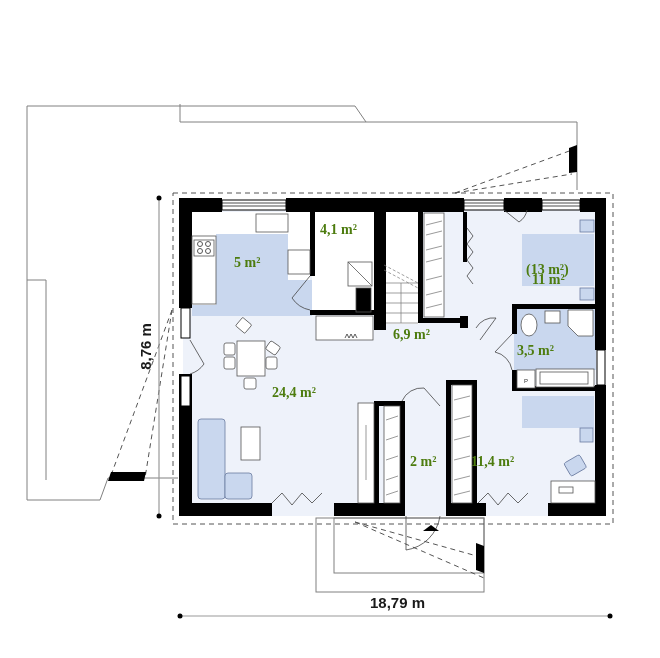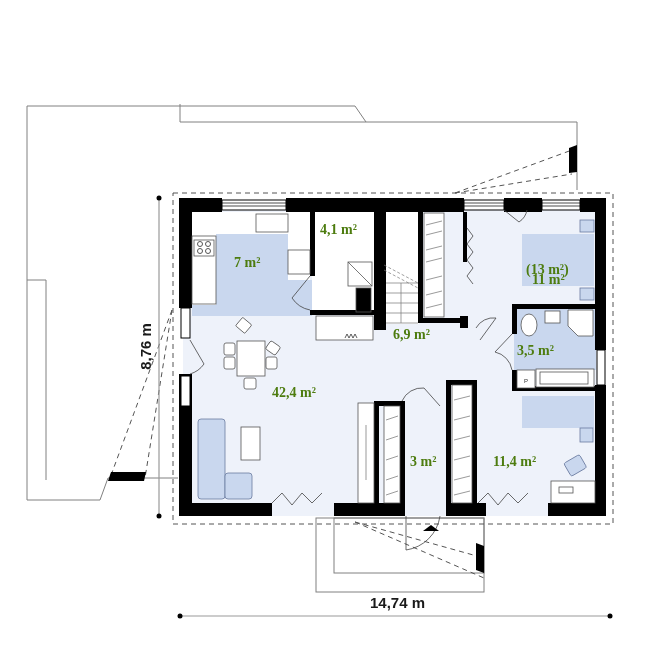--- a/index.html
+++ b/index.html
@@ -199,24 +199,24 @@
     <line x1="159" y1="198" x2="159" y2="516"></line>
   </g>
   <g fill="#000">
     <circle cx="180" cy="616" r="2.5"></circle>
     <circle cx="610" cy="616" r="2.5"></circle>
     <circle cx="159" cy="198" r="2.5"></circle>
     <circle cx="159" cy="516" r="2.5"></circle>
   </g>
 </svg>
 
-<div class="label" style="left:234px; top:255px;">7 m²</div>
+<div class="label" style="left:234px; top:255px;">5 m²</div>
 <div class="label" style="left:320px; top:222px;">4,1 m²</div>
-<div class="label" style="left:272px; top:385px;">42,4 m²</div>
+<div class="label" style="left:272px; top:385px;">24,4 m²</div>
 <div class="label" style="left:393px; top:327px;">6,9 m²</div>
 <div class="label" style="left:532px; top:244px;margin-top:28px;">11 m²</div>
 <div class="label" style="left:526px; top:262px;">(13 m²)</div>
 <div class="label" style="left:517px; top:343px;">3,5 m²</div>
-<div class="label" style="left:410px; top:454px;">3 m²</div>
-<div class="label" style="left:493px; top:454px;">11,4 m²</div>
-
-<div class="dim-label" style="left:370px; top:594px;">14,74 m</div>
+<div class="label" style="left:410px; top:454px;">2 m²</div>
+<div class="label" style="left:471px; top:454px;">11,4 m²</div>
+
+<div class="dim-label" style="left:370px; top:594px;">18,79 m</div>
 <div class="dim-label vertical" style="left:122px; top:338px;">8,76 m</div>
 
 </body></html>

